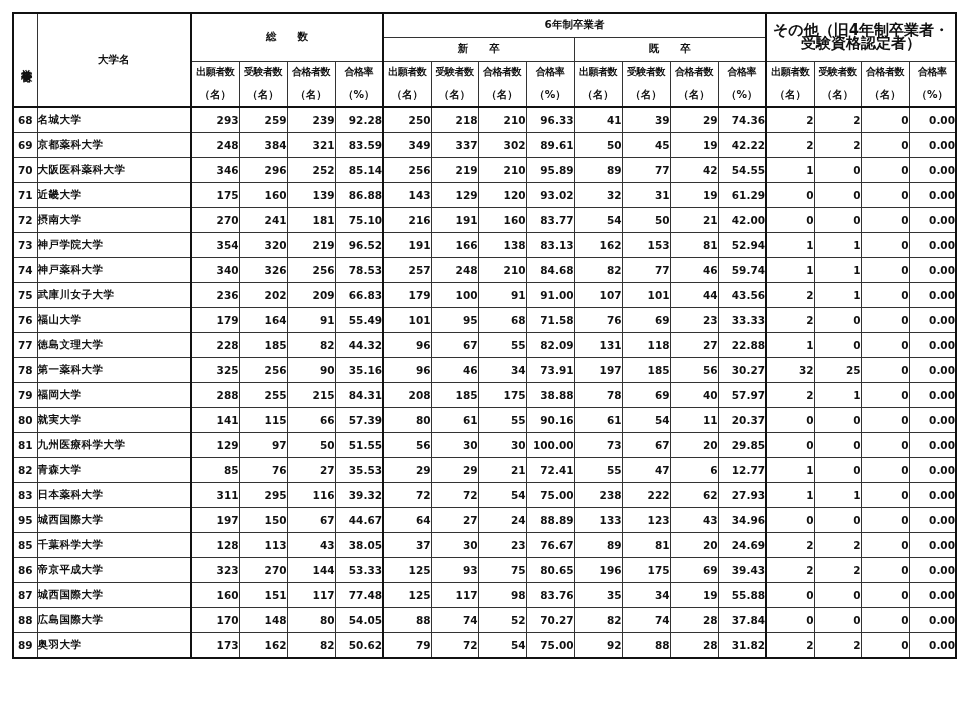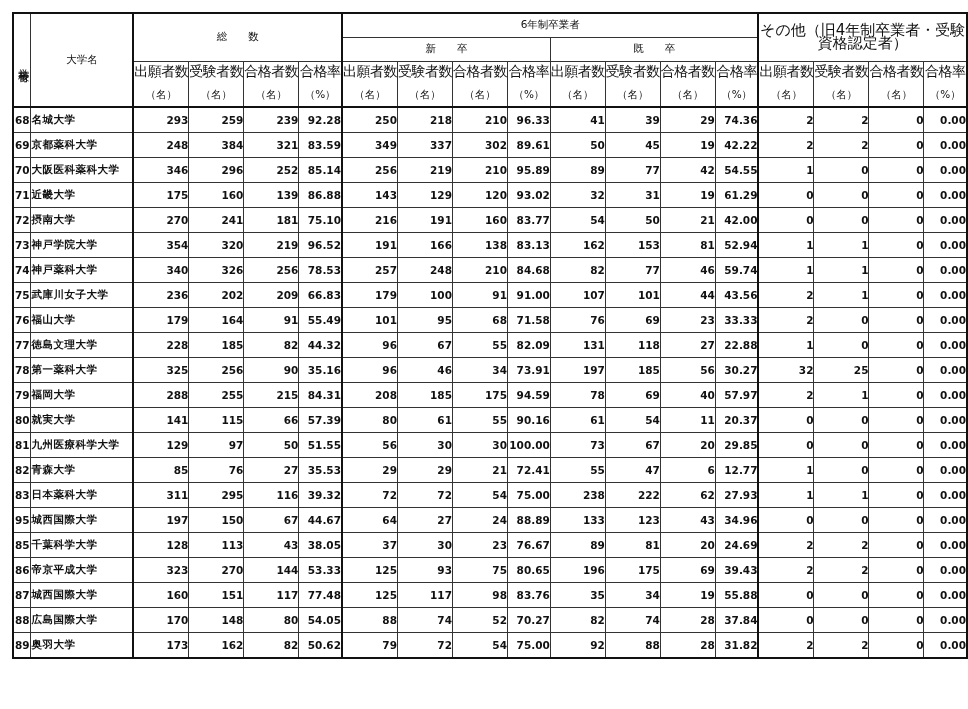--- a/index.html
+++ b/index.html
@@ -7,25 +7,25 @@
          font-family: "DejaVu Sans", "Liberation Sans", sans-serif; color: #111; }
   table.results {
     position: absolute; left: 12px; top: 12px;
     border-collapse: collapse; table-layout: fixed;
     border: 2px solid #111;
     font-size: 10.5px;
   }
   table.results td, table.results th {
     border: 1px solid #333; padding: 0; overflow: hidden; white-space: nowrap;
   }
-  th { font-weight: normal; text-align: center; vertical-align: middle; }
+  th { font-weight: bold; text-align: center; vertical-align: middle; }
   .vhead { writing-mode: vertical-rl; text-orientation: upright; letter-spacing: 1px; font-size: 11px; }
   .h-group { height: 24px; }
   .h-sub { height: 24px; }
-  .h-col { height: 22px; font-size: 14px; letter-spacing: -0.5px; }
+  .h-col { height: 22px; font-size: 10px; letter-spacing: -0.5px; }
   .h-unit { height: 24px; font-weight: bold; }
   tr.data td { height: 24px; font-weight: bold; font-size: 10.5px; }
   td.num { text-align: right; padding-right: 2px; }
   td.no { text-align: center; }
   td.name { text-align: left; padding-left: 3px; letter-spacing: 0.5px; }
   .thick-l { border-left: 2px solid #111 !important; }
   .thick-b { border-bottom: 2px solid #111 !important; }
   .wrap { white-space: normal !important; line-height: 13px; font-size: 15px; }
 </style>
 </head>
@@ -325,21 +325,21 @@
       <tr class="data">
         <td class="no">79</td>
         <td class="name">福岡大学</td>
         <td class="num thick-l">288</td>
         <td class="num">255</td>
         <td class="num">215</td>
         <td class="num">84.31</td>
         <td class="num thick-l">208</td>
         <td class="num">185</td>
         <td class="num">175</td>
-        <td class="num">94.59</td>
+        <td class="num">38.88</td>
         <td class="num">78</td>
         <td class="num">69</td>
         <td class="num">40</td>
         <td class="num">57.97</td>
         <td class="num thick-l">2</td>
         <td class="num">1</td>
         <td class="num">0</td>
         <td class="num">0.00</td>
       </tr>
       <tr class="data">

